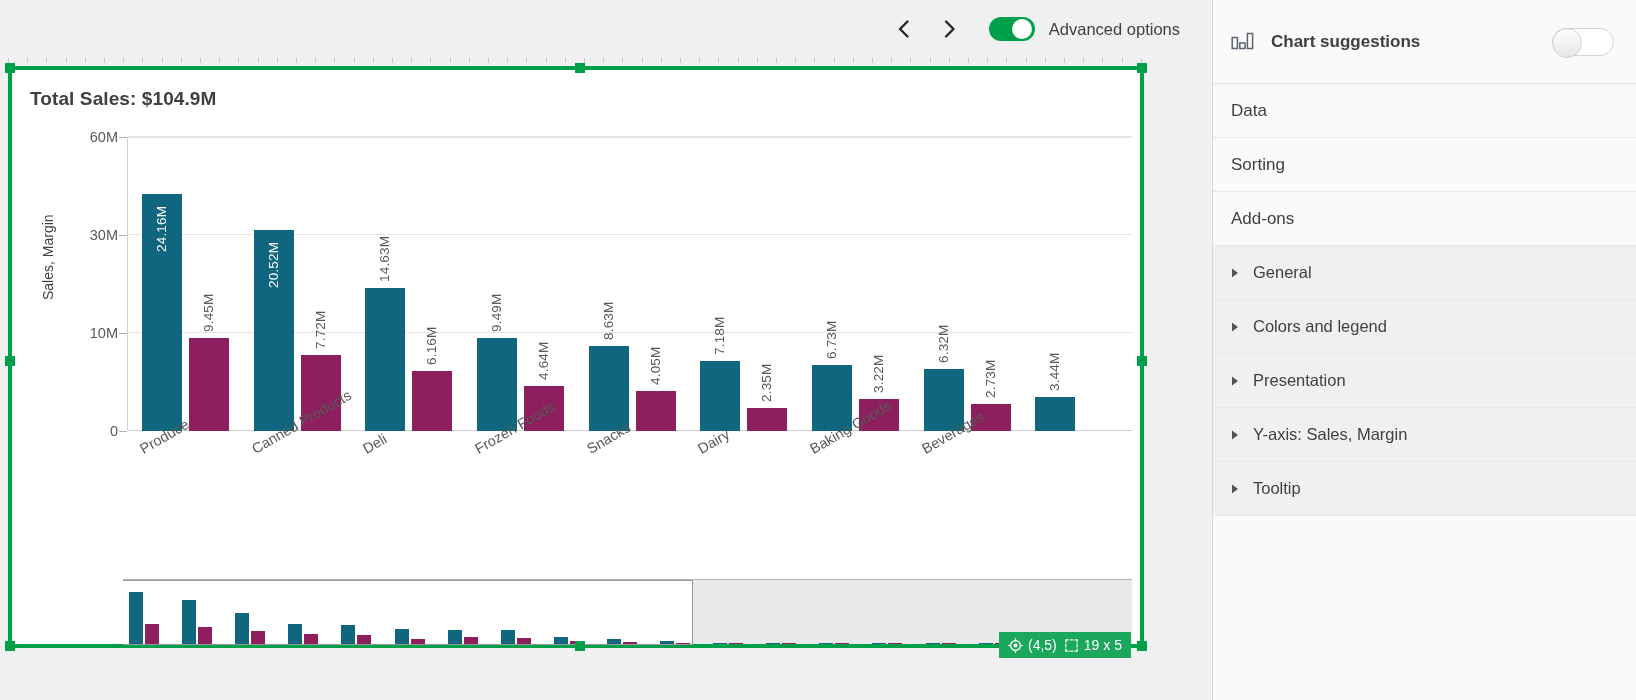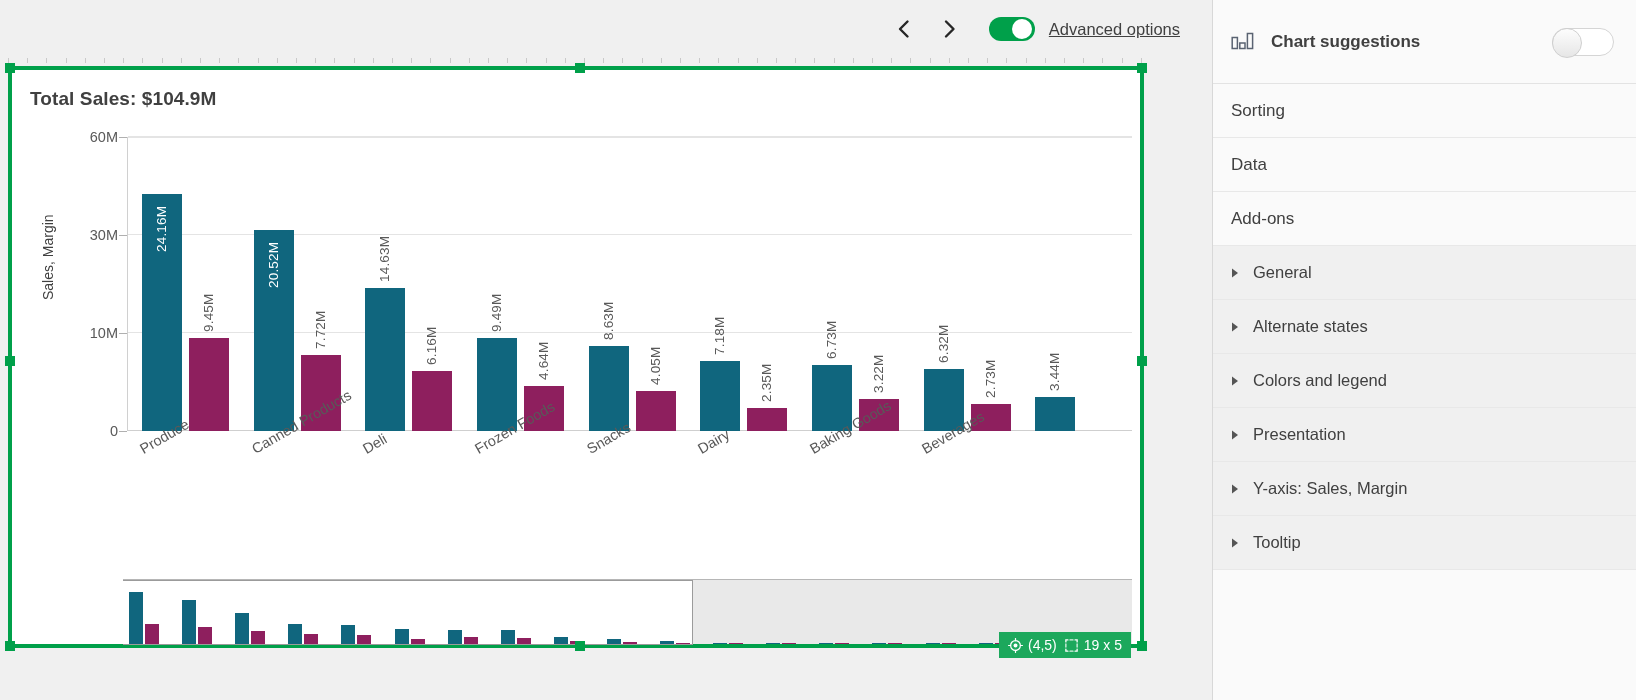--- a/index.html
+++ b/index.html
@@ -20,21 +20,20 @@
     width: 1212px; height: 700px;
     background: #f0f0f0;
   }
 
   
   #top-bar {
     position: absolute; left: 0; top: 0;
     width: 1212px; height: 58px;
     display: flex; align-items: center; justify-content: flex-end;
     padding-right: 32px;
-    text-decoration: underline;
   }
   .nav-arrow {
     width: 34px; height: 34px;
     display: flex; align-items: center; justify-content: center;
     cursor: pointer; color: #262626;
   }
   .nav-arrow svg { display: block; }
 
   #adv-toggle {
     margin-left: 22px;
@@ -555,52 +554,44 @@
           <rect x="16.4" y="2.5" width="5.2" height="15" fill="none" stroke="#5a6372" stroke-width="1.5"></rect>
         </svg>
       </span>
       <span class="title">Chart suggestions</span>
       <span id="cs-toggle">
         <span class="knob"></span>
       </span>
     </div>
     <div id="panel-sections">
         <div class="panel-row">
+          <span>Data</span>
+        </div>
+        <div class="panel-row">
           <span>Sorting</span>
-        </div>
-        <div class="panel-row">
-          <span>Data</span>
         </div>
         <div class="panel-row">
           <span>Add-ons</span>
         </div>
       </div>
     <div id="panel-subsections">
         <div class="panel-row sub">
           <span class="caret">
             <svg width="8" height="10" viewBox="0 0 8 10" aria-hidden="true">
               <path d="M1 0.6 L7 5 L1 9.4 Z" fill="#555"></path>
             </svg>
           </span>
           <span class="lbl">General</span>
         </div>
         <div class="panel-row sub">
           <span class="caret">
             <svg width="8" height="10" viewBox="0 0 8 10" aria-hidden="true">
               <path d="M1 0.6 L7 5 L1 9.4 Z" fill="#555"></path>
             </svg>
           </span>
-          <span class="lbl">Alternate states</span>
-        </div>
-        <div class="panel-row sub">
-          <span class="caret">
-            <svg width="8" height="10" viewBox="0 0 8 10" aria-hidden="true">
-              <path d="M1 0.6 L7 5 L1 9.4 Z" fill="#555"></path>
-            </svg>
-          </span>
           <span class="lbl">Colors and legend</span>
         </div>
         <div class="panel-row sub">
           <span class="caret">
             <svg width="8" height="10" viewBox="0 0 8 10" aria-hidden="true">
               <path d="M1 0.6 L7 5 L1 9.4 Z" fill="#555"></path>
             </svg>
           </span>
           <span class="lbl">Presentation</span>
         </div>

